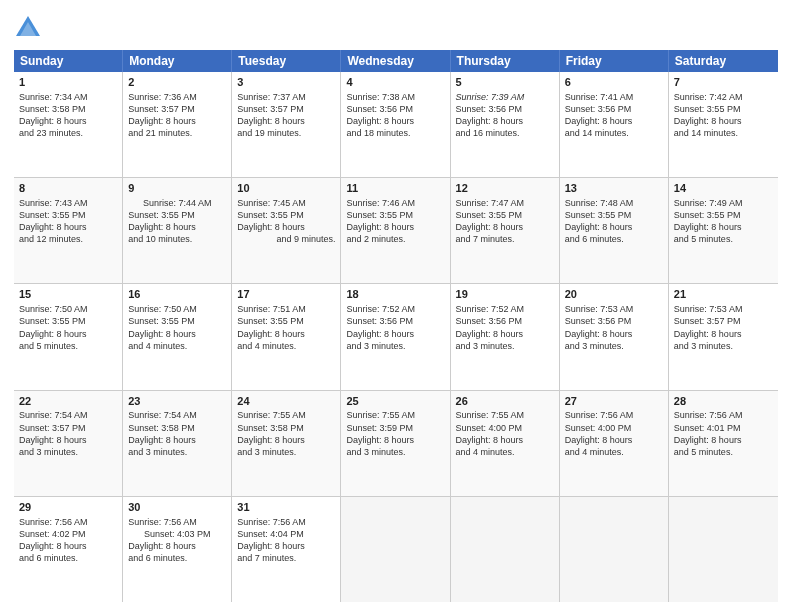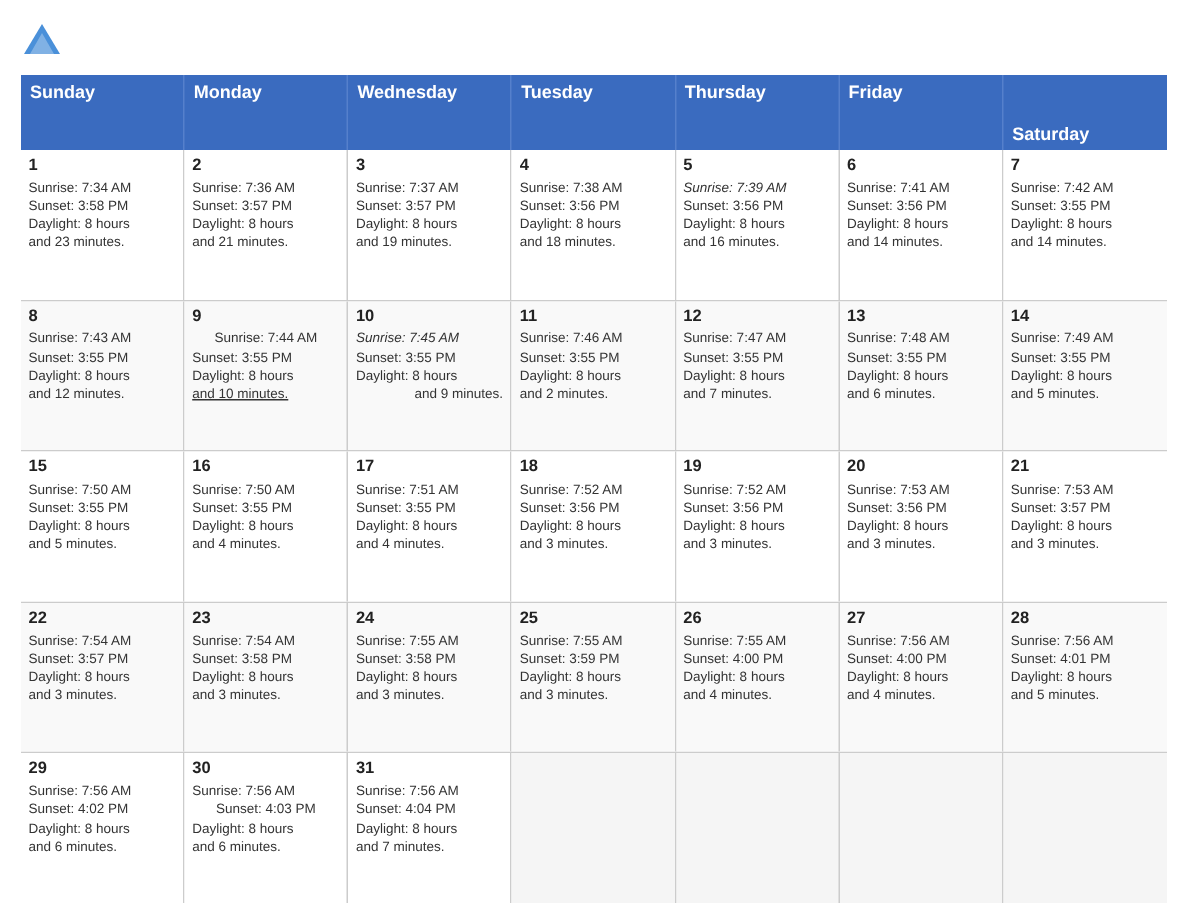--- a/index.html
+++ b/index.html
@@ -71,21 +71,21 @@
       background: #3a6bbf;
     }
     .cal-header-cell {
       color: #fff;
       font-weight: bold;
       font-size: 12px;
       padding: 4px 6px;
       text-align: left;
       border-right: 1px solid #5580cc;
     }
-    .cal-header-cell:last-child { border-right: none; margin-top: 28px; }
+    .cal-header-cell:last-child { border-right: none; }
     .cal-body {
       flex: 1;
       display: flex;
       flex-direction: column;
     }
     .cal-row {
       display: grid;
       grid-template-columns: repeat(7, 1fr);
       flex: 1;
       border-bottom: 1px solid #ccc;
@@ -131,22 +131,22 @@
     <div class="title-block">
       <div class="month-title"></div>
       <div class="location"></div>
     </div>
   </div>
 
   <div class="calendar">
     <div class="cal-header" id="cal-header">
         <div class="cal-header-cell">Sunday</div>
         <div class="cal-header-cell">Monday</div>
+        <div class="cal-header-cell">Tuesday</div>
         <div class="cal-header-cell">Wednesday</div>
-        <div class="cal-header-cell">Tuesday</div>
         <div class="cal-header-cell">Thursday</div>
         <div class="cal-header-cell">Friday</div>
         <div class="cal-header-cell">Saturday</div>
       </div>
     <div class="cal-body" id="cal-body">
         <div class="cal-row">
           <div class="cal-cell">
             <span class="day-num">1</span>
             <span style="display: block;">Sunrise: 7:34 AM</span>
             <span style="display: block;">Sunset: 3:58 PM</span>
@@ -202,25 +202,25 @@
             <span style="display: block;">Sunrise: 7:43 AM</span>
             <span style="display: block;">Sunset: 3:55 PM</span>
             <span style="display: block;">Daylight: 8 hours</span>
             <span style="display: block;">and 12 minutes.</span>
           </div>
           <div class="cal-cell">
             <span class="day-num">9</span>
             <span style="display: block; text-align: center;">Sunrise: 7:44 AM</span>
             <span style="display: block;">Sunset: 3:55 PM</span>
             <span style="display: block;">Daylight: 8 hours</span>
-            <span style="display: block; text-decoration: underline;">and 10 minutes.</span>
+            <span style="display: block;">and 10 minutes.</span>
           </div>
           <div class="cal-cell">
             <span class="day-num">10</span>
-            <span style="display: block; font-style: italic;">Sunrise: 7:45 AM</span>
+            <span style="display: block;">Sunrise: 7:45 AM</span>
             <span style="display: block;">Sunset: 3:55 PM</span>
             <span style="display: block;">Daylight: 8 hours</span>
             <span style="display: block; text-align: right;">and 9 minutes.</span>
           </div>
           <div class="cal-cell">
             <span class="day-num">11</span>
             <span style="display: block;">Sunrise: 7:46 AM</span>
             <span style="display: block;">Sunset: 3:55 PM</span>
             <span style="display: block;">Daylight: 8 hours</span>
             <span style="display: block;">and 2 minutes.</span>

